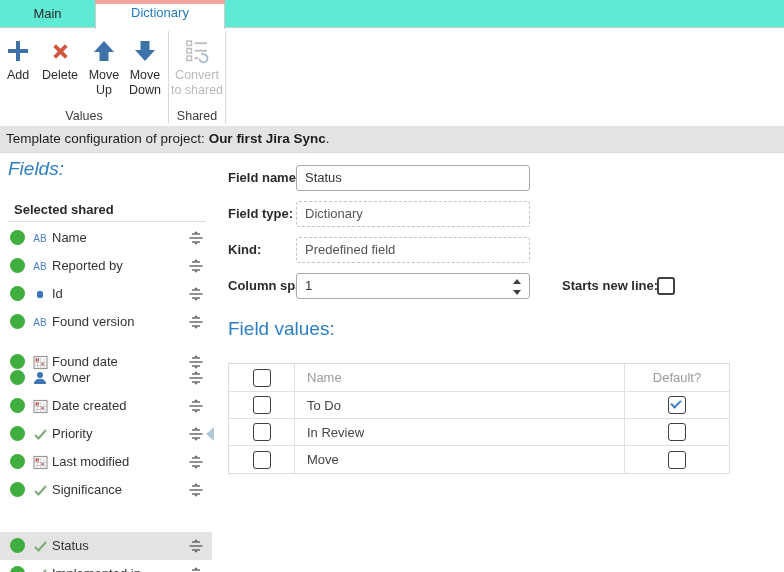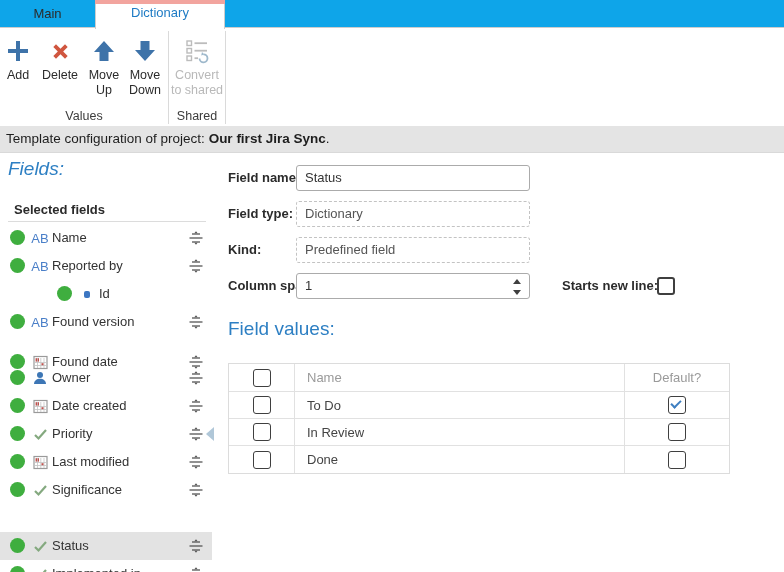--- a/index.html
+++ b/index.html
@@ -1,21 +1,21 @@
 <!DOCTYPE html>
 <html><head>
 <meta charset="utf-8">
 <style>
   * { box-sizing: border-box; margin: 0; padding: 0; }
   html,body { width:784px; height:572px; overflow:hidden; }
   body { font-family:"Liberation Sans",sans-serif; font-size:13px; color:#333; background:#fff; }
   #app { position:relative; width:784px; height:572px; overflow:hidden; background:#fff; }
 
   
-  .tabbar { position:absolute; top:0; left:0; width:784px; height:28px; background:#0ea5e9; border-bottom:1px solid #cdcdcd; }
+  .tabbar { position:absolute; top:0; left:0; width:784px; height:28px; background:#5eead4; border-bottom:1px solid #cdcdcd; }
   .tab-main { position:absolute; left:0; top:0; width:95px; height:28px; line-height:28px; text-align:center; color:#2b2b2b; cursor:default; }
   .tab-dict { position:absolute; left:95px; top:0; width:130px; height:29px; background:#fff; border-left:1px solid #cdcdcd; border-right:1px solid #cdcdcd; color:#1e7bc4; text-align:center; line-height:25px; z-index:3; }
   .tab-accent { position:absolute; top:0; left:-1px; right:-1px; height:4px; background:#f2a49e; }
 
   
   .ribbon { position:absolute; top:29px; left:0; width:784px; height:97px; background:#fff; }
   .vsep { position:absolute; top:2px; bottom:2px; width:1px; background:#dadada; }
   .rbtn { position:absolute; top:7px; text-align:center; cursor:default; }
   .rbtn .ric { height:30px; display:flex; align-items:center; justify-content:center; }
   .rbtn .rlabel { font-size:12.5px; line-height:15px; color:#2b2b2b; margin-top:2px; }
@@ -28,21 +28,21 @@
 
   
   .h-blue { position:absolute; font-size:19px; color:#2d7fc3; }
   .sel-fields { position:absolute; left:14px; top:202px; font-weight:bold; color:#2b2b2b; }
   .list-divider { position:absolute; left:8px; top:221px; width:198px; height:1px; background:#dcdcdc; }
   .flist { position:absolute; left:0; top:224px; width:216px; height:348px; overflow:hidden; }
   .li { position:absolute; left:0; width:212px; height:28px; cursor:default; }
   .li[data-selected="true"] { background:#e3e3e3; }
   .dot { position:absolute; left:10px; top:6px; width:15px; height:15px; border-radius:50%; background:#3fae3f; }
   .ficon { position:absolute; left:31px; top:0; width:18px; height:28px; display:flex; align-items:center; justify-content:center; }
-  .ic-ab { font-size:13px; color:#4a7fc8; letter-spacing:0; }
+  .ic-ab { font-size:10px; color:#4a7fc8; letter-spacing:0; }
   .ic-id { width:6px; height:7px; border-radius:2px; background:#3c76c2; }
   .flabel { position:absolute; left:52px; top:0; line-height:28px; color:#333; white-space:nowrap; }
   .drag { position:absolute; left:188px; top:7px; width:16px; height:14px; }
   .splitter { position:absolute; left:206px; top:427px; width:0; height:0; border-top:7px solid transparent; border-bottom:7px solid transparent; border-right:8px solid #b0c7d8; }
 
   
   .flabel2 { position:absolute; left:228px; font-weight:bold; line-height:26px; color:#2b2b2b; }
   .inp { position:absolute; left:296px; width:234px; height:26px; border:1px solid #ababab; border-radius:3px; background:#fff; line-height:24px; padding-left:8px; color:#333; }
   .inp.ro { border:1px dashed #c3c3c3; color:#555; }
   .spin { position:absolute; right:7px; top:4px; width:9px; height:18px; }
@@ -136,21 +136,21 @@
     <div class="vsep" style="left:225px;"></div>
     <div class="grp" style="left:0;width:168px;">Values</div>
     <div class="grp" style="left:169px;width:56px;">Shared</div>
   </div>
 
   <div class="graybar">
     <span>Template configuration of project: </span><b>Our first Jira Sync</b><span>.</span>
   </div>
 
   <div class="h-blue" style="left:8px;top:158px;font-style:italic;">Fields:</div>
-  <div class="sel-fields">Selected fields</div>
+  <div class="sel-fields">Selected shared</div>
   <div class="list-divider"></div>
 
   <div class="flist">
 
   <div class="li" style="top: 0px;">
         <span class="dot"></span>
         <span class="ficon">
           <span class="ic-ab">AB</span>
         </span>
         <span class="flabel">Name</span>
@@ -173,21 +173,21 @@
         <span class="drag"><svg width="16" height="14" viewBox="0 0 16 14">
             <g stroke="#555" stroke-width="1.3">
               <line x1="4" y1="3" x2="12" y2="3"></line>
               <line x1="1.5" y1="7" x2="14.5" y2="7"></line>
               <line x1="4" y1="11" x2="12" y2="11"></line>
             </g>
             <path d="M8 0.2 9.6 2.2 H6.4 Z" fill="#555"></path>
             <path d="M8 13.8 6.4 11.8 H9.6 Z" fill="#555"></path>
           </svg></span>
       </div>
-      <div class="li" style="top: 56px; margin-left: 47px;">
+      <div class="li" style="top: 56px;">
         <span class="dot"></span>
         <span class="ficon">
           <span class="ic-id"></span>
         </span>
         <span class="flabel">Id</span>
         <span class="drag"><svg width="16" height="14" viewBox="0 0 16 14">
             <g stroke="#555" stroke-width="1.3">
               <line x1="4" y1="3" x2="12" y2="3"></line>
               <line x1="1.5" y1="7" x2="14.5" y2="7"></line>
               <line x1="4" y1="11" x2="12" y2="11"></line>
@@ -434,20 +434,20 @@
         </div>
       <div class="fc c2">In Review</div>
       <div class="fc c3">
           <span class="cb" style="border-width:1.5px;" data-checked="false"></span>
         </div>
     </div>
     <div class="frow">
       <div class="fc c1">
           <span class="cb" style="border-width:1.5px;" data-checked="false"></span>
         </div>
-      <div class="fc c2">Done</div>
+      <div class="fc c2">Move</div>
       <div class="fc c3">
           <span class="cb" style="border-width:1.5px;" data-checked="false"></span>
         </div>
     </div>
   </div>
 
 </div>
 
 </body></html>

